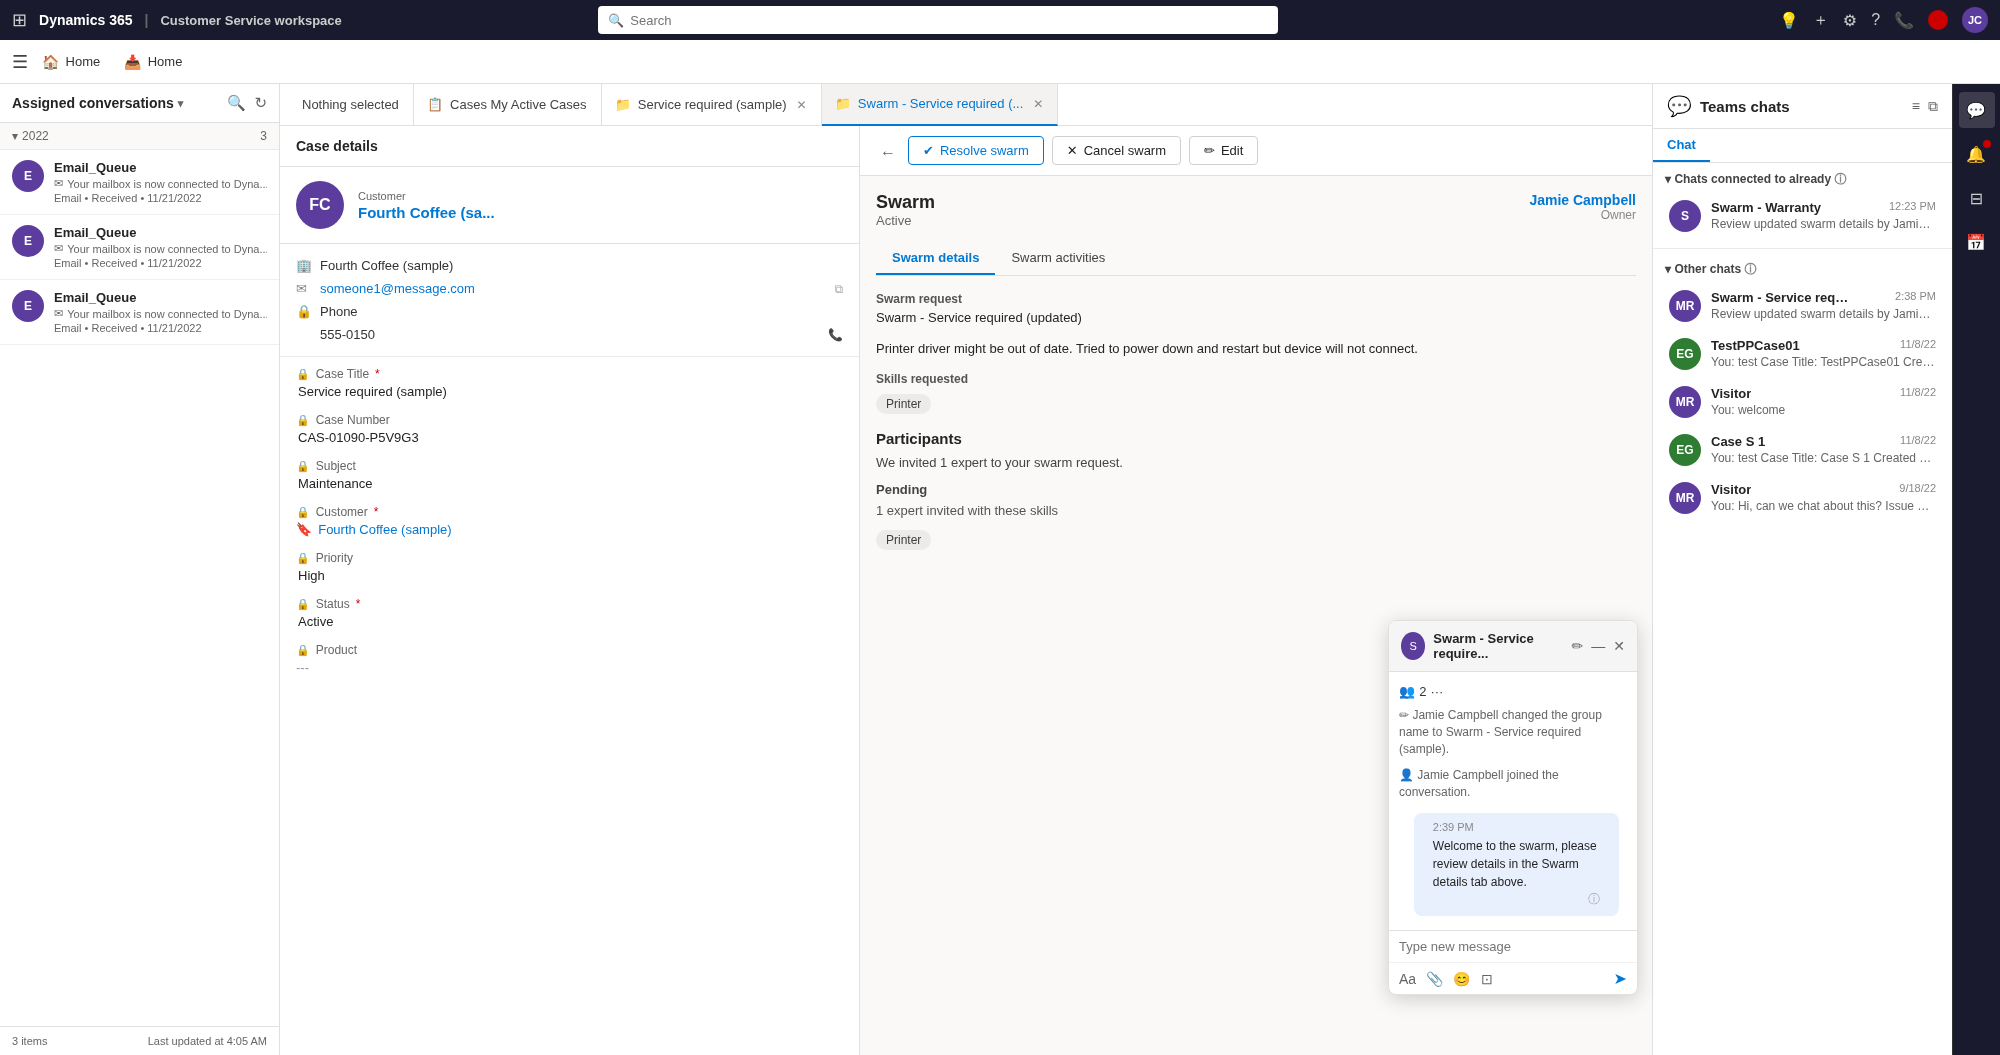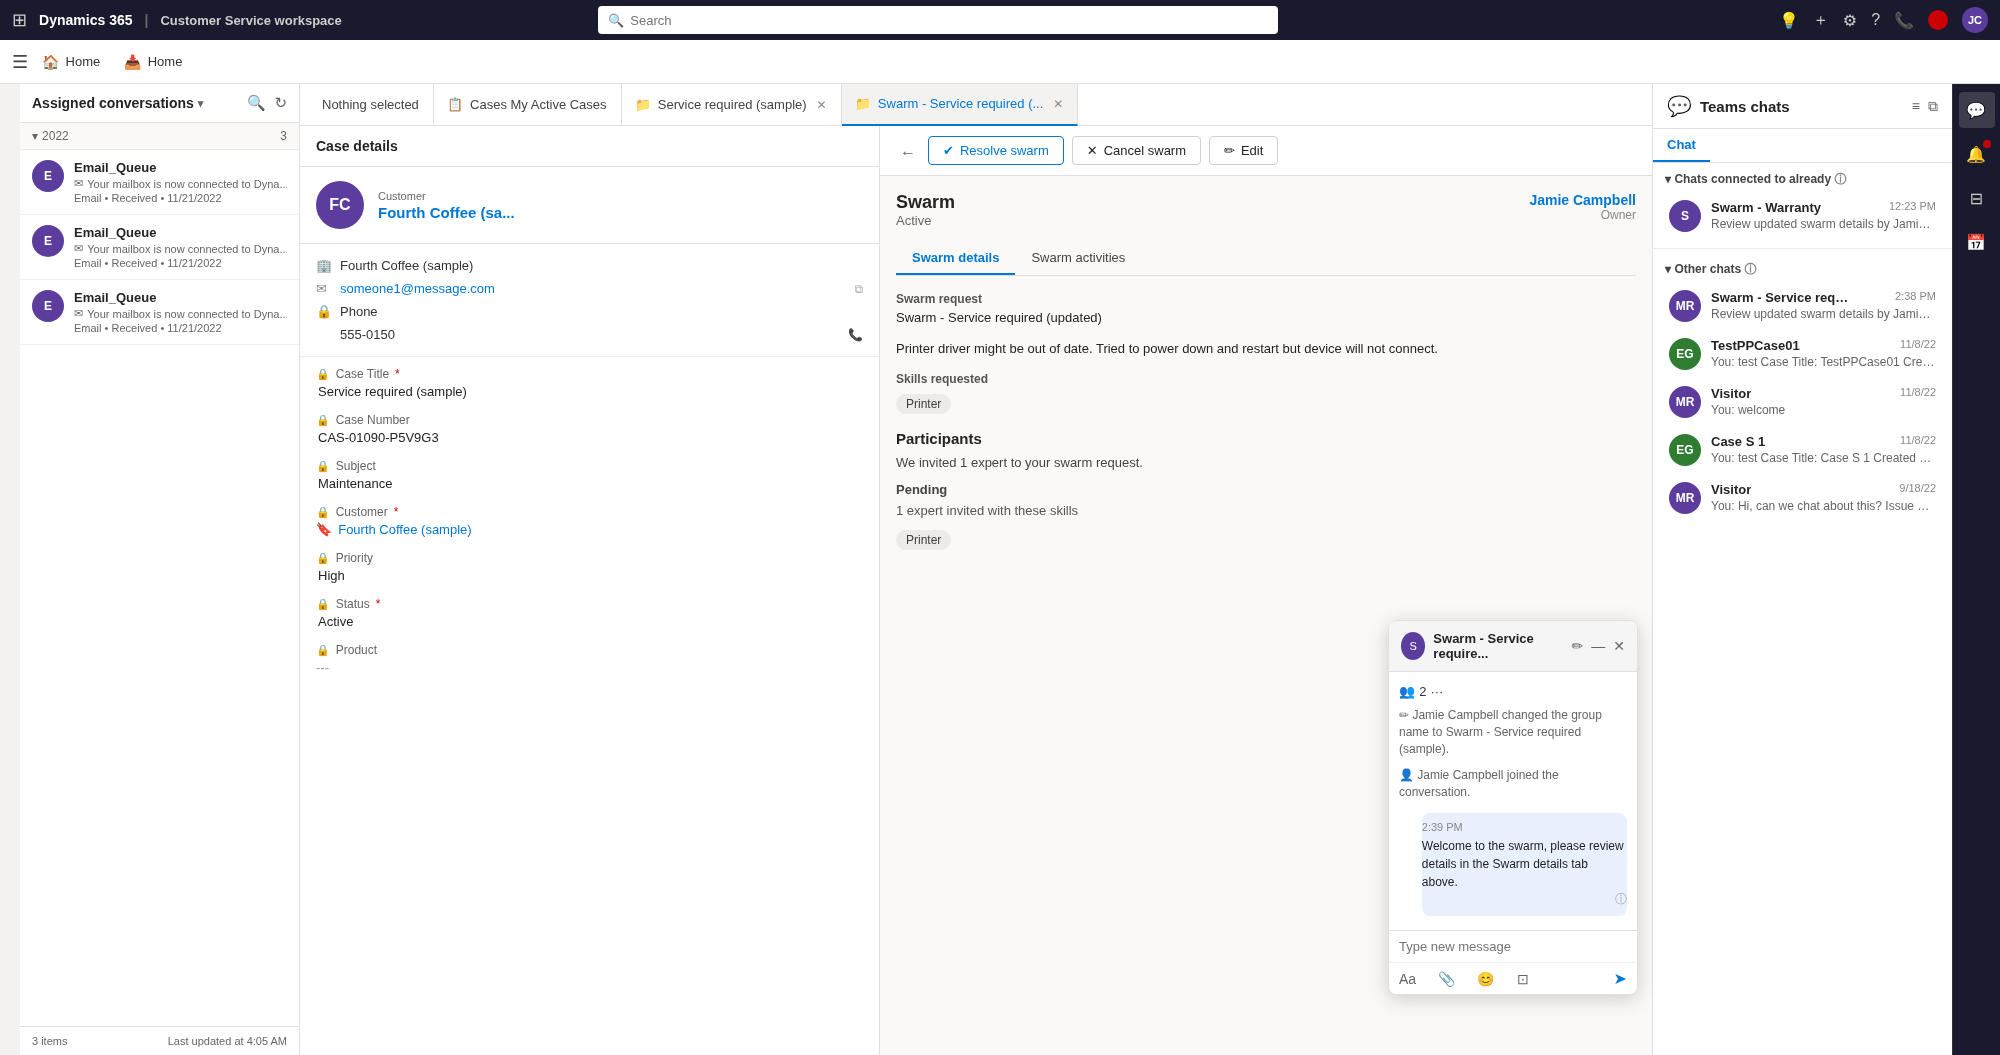--- a/index.html
+++ b/index.html
@@ -28,21 +28,21 @@
       display: flex; align-items: center; background: #fff; height: 44px; padding: 0 12px; gap: 4px;
       border-bottom: 1px solid #e0e0e0;
     }
     .second-nav .nav-btn {
       display: flex; align-items: center; gap: 6px; padding: 6px 10px; border-radius: 4px;
       cursor: pointer; color: #333; font-size: 13px; text-decoration: none;
     }
     .second-nav .nav-btn .icon { font-size: 14px; }
 
     
-    .main-layout { display: flex; height: calc(1055px - 84px); margin-left: 20px; }
+    .main-layout { display: flex; height: calc(1055px - 84px); }
 
     
     .left-sidebar { width: 280px; background: #fff; border-right: 1px solid #e0e0e0; display: flex; flex-direction: column; }
     .sidebar-header { padding: 10px 12px; display: flex; align-items: center; justify-content: space-between; border-bottom: 1px solid #e0e0e0; }
     .sidebar-header-title { font-size: 14px; font-weight: 600; color: #242424; display: flex; align-items: center; gap: 4px; }
     .sidebar-header-icons { display: flex; gap: 8px; color: #666; font-size: 15px; cursor: pointer; }
     .sidebar-year-row { display: flex; align-items: center; justify-content: space-between; padding: 6px 12px; background: #faf9f8; border-bottom: 1px solid #edebe9; }
     .sidebar-year { font-size: 12px; color: #666; display: flex; align-items: center; gap: 4px; }
     .sidebar-count { font-size: 12px; color: #666; }
     .sidebar-item { display: flex; align-items: flex-start; gap: 10px; padding: 10px 12px; border-bottom: 1px solid #f0f0f0; cursor: pointer; }
@@ -126,28 +126,28 @@
     .teams-popup-header {
       display: flex; align-items: center; justify-content: space-between;
       padding: 10px 12px; background: #f5f5f5; border-bottom: 1px solid #e0e0e0;
     }
     .teams-popup-title { font-size: 13px; font-weight: 600; color: #242424; }
     .teams-popup-icons { display: flex; gap: 8px; color: #666; font-size: 14px; cursor: pointer; }
     .teams-popup-body { padding: 8px 10px; flex: 1; overflow-y: auto; }
     .chat-participants-row { display: flex; align-items: center; gap: 8px; padding: 4px 0; }
     .participants-count { display: flex; align-items: center; gap: 4px; font-size: 13px; color: #333; }
     .system-msg { font-size: 12px; color: #666; padding: 4px 0 6px 0; line-height: 1.4; }
-    .chat-bubble { background: #e8f0fe; border-radius: 8px; padding: 8px 0; margin: 6px 0; max-width: 90%; margin-left: auto; }
+    .chat-bubble { background: #e8f0fe; border-radius: 8px; padding: 8px 19px; margin: 6px 8px; max-width: 90%; margin-left: auto; }
     .chat-time { font-size: 11px; color: #888; margin-bottom: 4px; }
     .chat-text { font-size: 12px; color: #242424; line-height: 1.5; }
     .info-icon { font-size: 12px; color: #aaa; text-align: right; }
     .teams-popup-input { padding: 8px 10px; border-top: 1px solid #e0e0e0; }
     .teams-popup-input input { width: 100%; border: none; outline: none; font-size: 13px; color: #333; background: transparent; }
     .teams-popup-footer { display: flex; align-items: center; justify-content: space-between; padding: 6px 10px; border-top: 1px solid #f0f0f0; }
-    .footer-icons { display: flex; gap: 22px; color: #666; font-size: 14px; cursor: pointer; }
+    .footer-icons { display: flex; gap: 10px; color: #666; font-size: 14px; cursor: pointer; }
     .send-btn { color: #0078d4; cursor: pointer; font-size: 16px; }
 
     
     .teams-panel { width: 300px; background: #fff; border-left: 1px solid #e0e0e0; display: flex; flex-direction: column; }
     .teams-panel-header { display: flex; align-items: center; justify-content: space-between; padding: 10px 14px; border-bottom: 1px solid #e0e0e0; }
     .teams-panel-title { font-size: 15px; font-weight: 600; color: #242424; display: flex; align-items: center; gap: 8px; }
     .teams-panel-icons { display: flex; gap: 8px; color: #666; font-size: 14px; cursor: pointer; }
     .chat-tabs { display: flex; border-bottom: 1px solid #e0e0e0; }
     .chat-tab { padding: 8px 14px; font-size: 13px; color: #444; cursor: pointer; border-bottom: 2px solid transparent; }
     .chat-tab.active { color: #0078d4; border-bottom-color: #0078d4; font-weight: 600; }

